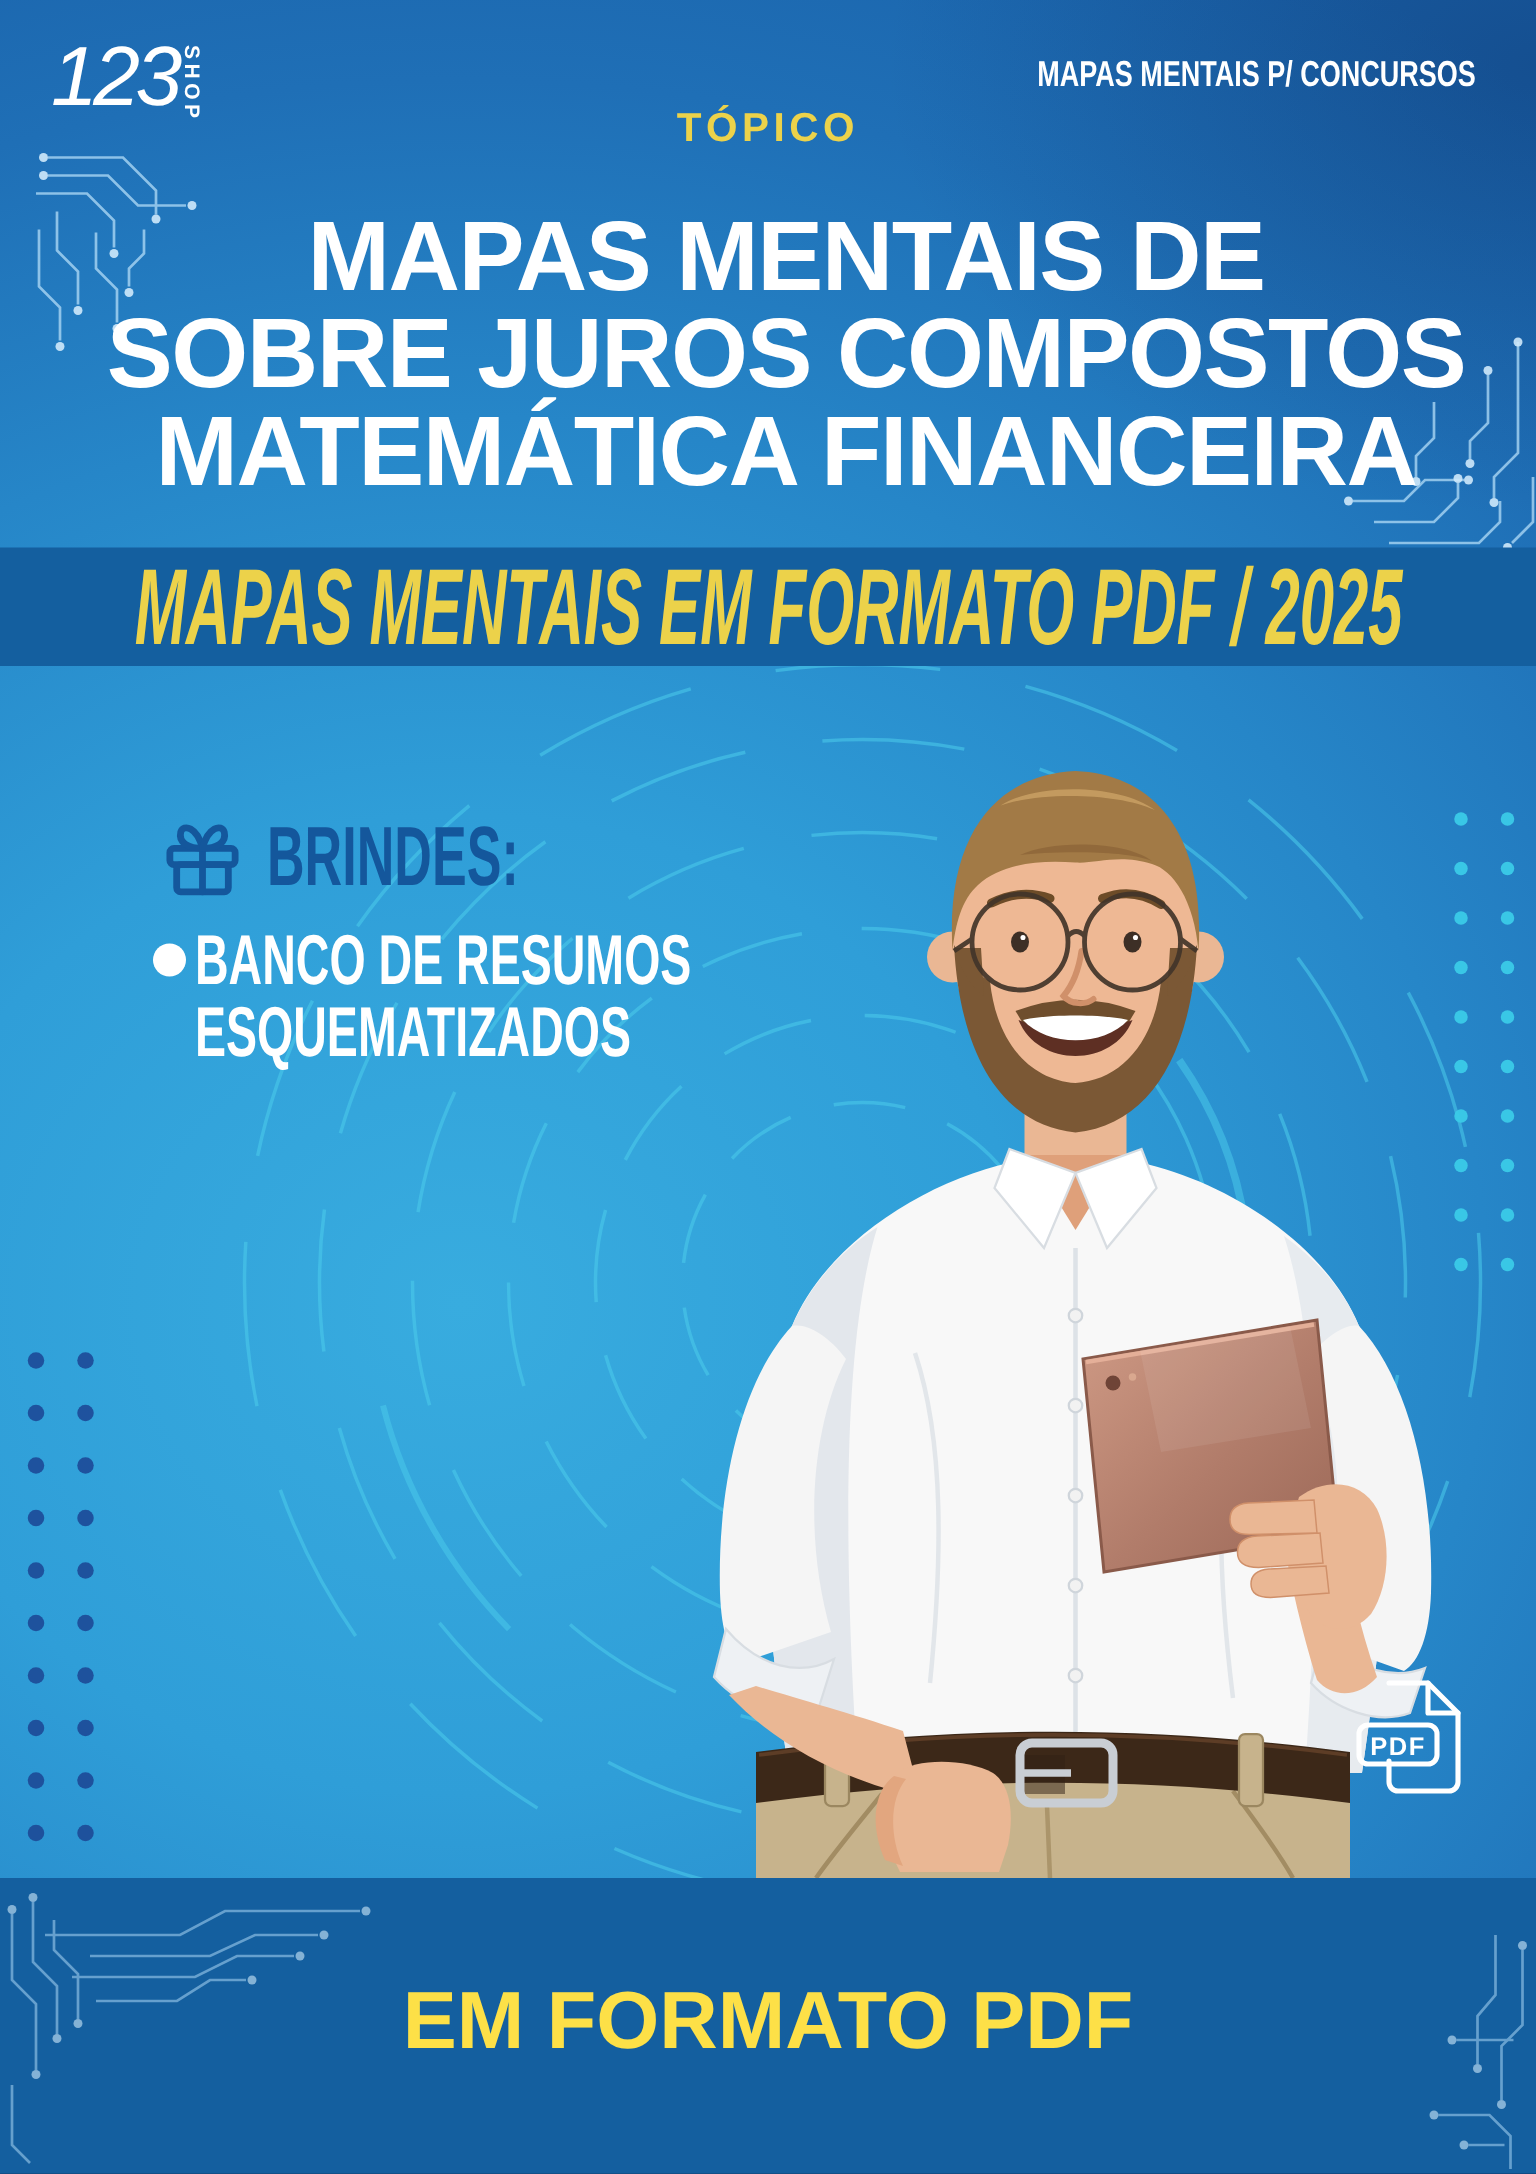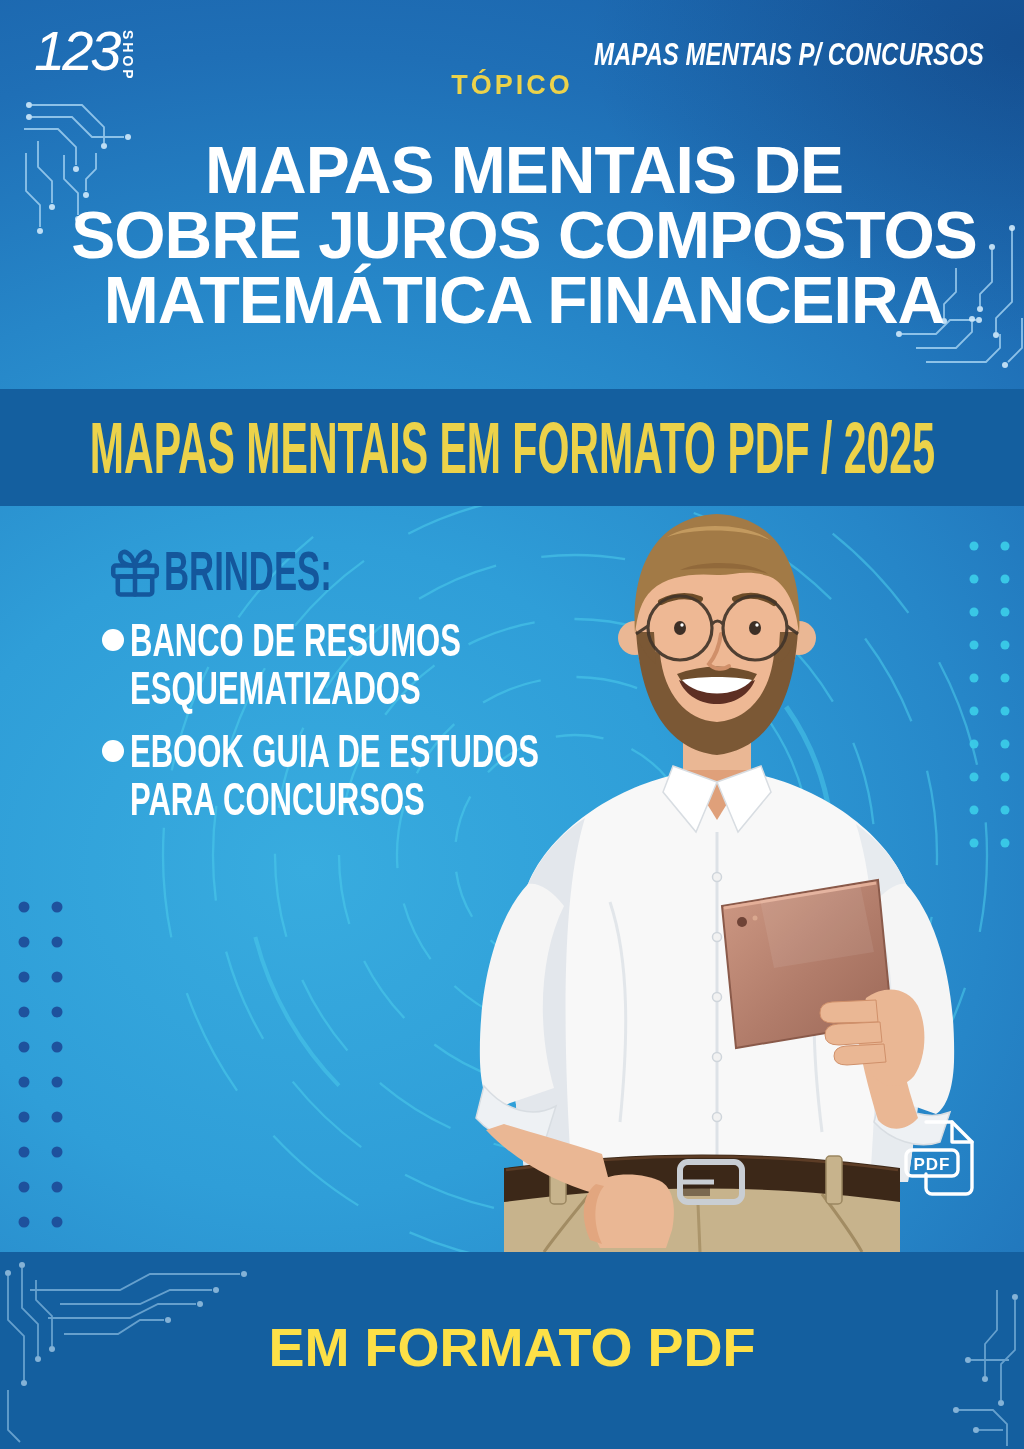--- a/index.html
+++ b/index.html
@@ -8,34 +8,34 @@
     font-family:"Liberation Sans",sans-serif;
     background:
       radial-gradient(620px 430px at 100% 3%, rgba(10,40,92,.32), rgba(10,40,92,0) 70%),
       radial-gradient(1180px 1020px at 30% 60%, #38acdf 0%, #2f9ed8 32%, #2686c8 58%, #1f6fb6 80%, #1a62aa 100%);
   }
   .abs{position:absolute;}
   
   .logo{left:34px;top:20px;display:flex;align-items:flex-start;color:#fff;}
   .logo-number{font-size:56px;font-weight:400;font-style:italic;letter-spacing:-3px;line-height:62px;}
   .logo-shop{writing-mode:vertical-rl;font-size:14px;font-weight:700;letter-spacing:3px;margin-top:10px;margin-left:2px;}
-  .tagline{right:40px;top:36px;color:#fff;font-weight:700;font-size:32px;white-space:nowrap;font-style:italic;}
+  .tagline{right:40px;top:36px;color:#fff;font-weight:700;font-size:24px;white-space:nowrap;}
   .tagline span{display:inline-block;transform:scaleX(.75);transform-origin:right center;}
   .kicker{left:0;top:70px;width:100%;text-align:center;color:#ecd24a;font-weight:800;font-size:27px;letter-spacing:3px;}
   
   .title{left:0;top:138px;width:100%;text-align:center;color:#fff;font-weight:700;font-size:66px;line-height:65px;letter-spacing:-1px;padding-left:12px;}
   .title div{white-space:nowrap;}
   
   .band{left:0;width:100%;background:#145f9f;display:flex;align-items:center;justify-content:center;}
-  .banner{top:389px;height:117px;}
+  .banner{top:365px;height:79px;font-style:italic;}
   .banner span{display:inline-block;color:#ecd24a;font-weight:700;font-size:72px;white-space:nowrap;transform:scaleX(.57);transform-origin:center;}
   .footer{top:1252px;height:197px;}
   .footer span{color:#fde047;font-weight:700;font-size:54px;letter-spacing:0;padding-bottom:8px;}
   
-  .gift-head{left:106px;top:538px;display:flex;align-items:center;}
+  .gift-head{left:106px;top:538px;display:flex;align-items:center;gap:14px;}
   .gift-head .label{display:inline-block;color:#14579c;font-weight:700;font-size:56px;white-space:nowrap;transform:scaleX(.62);transform-origin:left center;}
   .gift-list{left:102px;top:616px;width:470px;}
   .gift-item{display:flex;gap:6px;margin-bottom:15px;}
   .bullet-dot{width:22px;height:22px;border-radius:50%;background:#fff;flex:0 0 22px;margin-top:13px;}
   .gline{display:block;color:#fff;font-weight:700;font-size:47px;line-height:48px;white-space:nowrap;transform:scaleX(.66);transform-origin:left top;}
   
   svg{display:block;}
   .circ{stroke:#4ccdec;fill:none;}
   .cirline{stroke:#a9d6f4;stroke-width:1.8;fill:none;opacity:.8;}
   .cirdot{fill:#cfe9fb;opacity:.9;}
@@ -295,27 +295,20 @@
   </div>
 
   <div class="abs gift-list">
     <div class="gift-item">
       <span class="bullet-dot"></span>
       <div>
         <span class="gline">BANCO DE RESUMOS</span>
         <span class="gline">ESQUEMATIZADOS</span>
       </div>
     </div>
-    <div class="gift-item">
-      <span class="bullet-dot"></span>
-      <div>
-        <span class="gline">EBOOK GUIA DE ESTUDOS</span>
-        <span class="gline">PARA CONCURSOS</span>
-      </div>
-    </div>
   </div>
 
   <svg class="abs" style="left:900px;top:1116px;" width="80" height="86" viewBox="0 0 80 86">
     <g fill="none" stroke="#ffffff" stroke-width="3.4" stroke-linejoin="round" stroke-linecap="round">
       <path d="M26,6 H52 L72,26 V72 a6,6 0 0 1 -6,6 H32 a6,6 0 0 1 -6,-6 V58"></path>
       <path d="M52,6 V26 H72"></path>
       <rect x="6" y="34" width="52" height="26" rx="6"></rect>
     </g>
     <text x="32" y="54" text-anchor="middle" font-family="Liberation Sans, sans-serif" font-size="17" font-weight="700" fill="#ffffff" letter-spacing="1">PDF</text>
   </svg>

